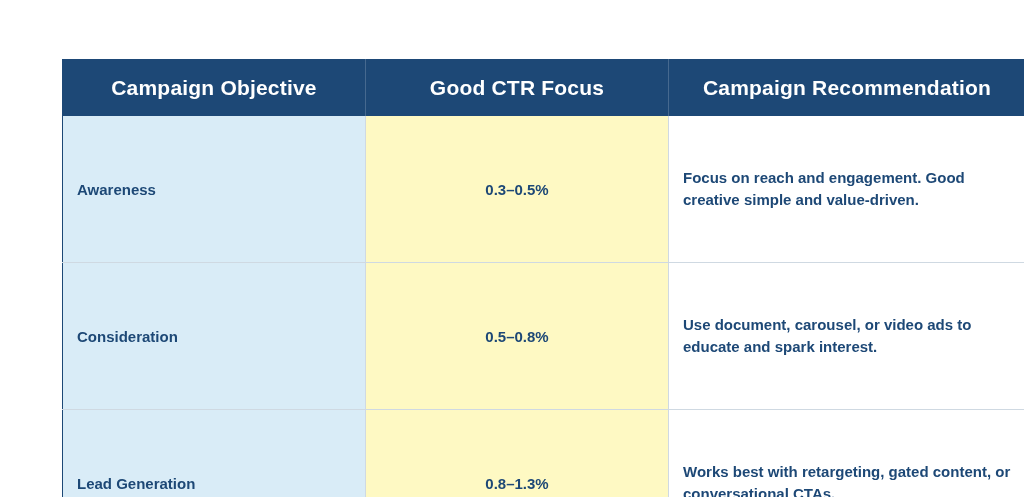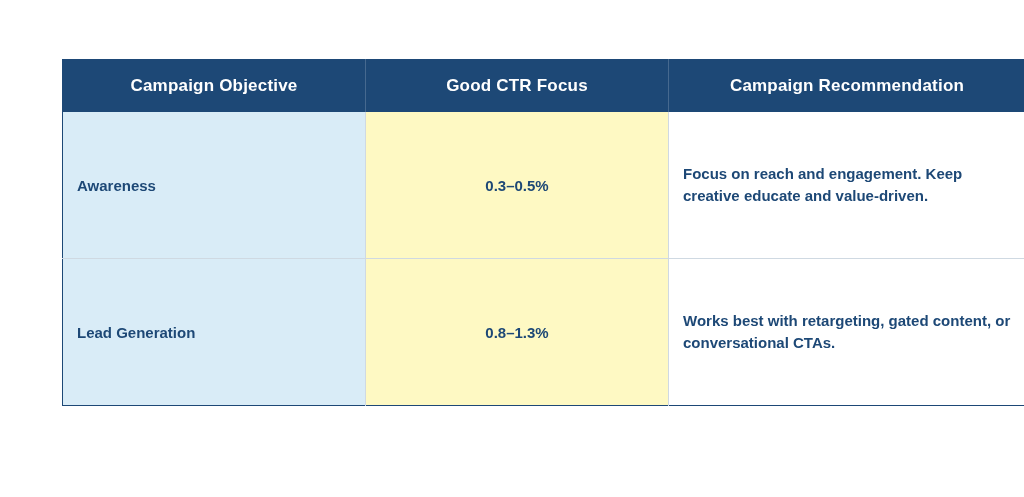--- a/index.html
+++ b/index.html
@@ -27,21 +27,21 @@
   }
   table.ctr-table {
     border-collapse: collapse;
     width: 900px;
     table-layout: fixed;
     border: 1px solid #1d4876;
   }
   table.ctr-table th {
     background: #1d4876;
     color: #ffffff;
-    font-size: 17px;
+    font-size: 21px;
     font-weight: bold;
     padding: 16px 10px;
     text-align: center;
     letter-spacing: 0.2px;
     border-right: 1px solid #2a5party;
   }
   table.ctr-table th.col-obj { width: 282px; border-right: 1px solid #46698f; }
   table.ctr-table th.col-ctr { width: 282px; border-right: 1px solid #46698f; }
   table.ctr-table th.col-rec { width: 336px; }
 
@@ -86,21 +86,26 @@
         <tr>
           <th class="col-obj">Campaign Objective</th>
           <th class="col-ctr">Good CTR Focus</th>
           <th class="col-rec">Campaign Recommendation</th>
         </tr>
       </thead>
       <tbody>
         <tr>
           <td class="cell-objective">Awareness</td>
           <td class="cell-ctr">0.3–0.5%</td>
-          <td class="cell-rec">Focus on reach and engagement. Keep creative educate and value-driven.</td>
+          <td class="cell-rec">Focus on reach and engagement. Good creative simple and value-driven.</td>
+        </tr>
+        <tr>
+          <td class="cell-objective">Consideration</td>
+          <td class="cell-ctr">0.5–0.8%</td>
+          <td class="cell-rec">Use document, carousel, or video ads to educate and spark interest.</td>
         </tr>
         <tr>
           <td class="cell-objective">Lead Generation</td>
           <td class="cell-ctr">0.8–1.3%</td>
           <td class="cell-rec">Works best with retargeting, gated content, or conversational CTAs.</td>
         </tr>
       </tbody>
     </table>
   </div>
 </div>

